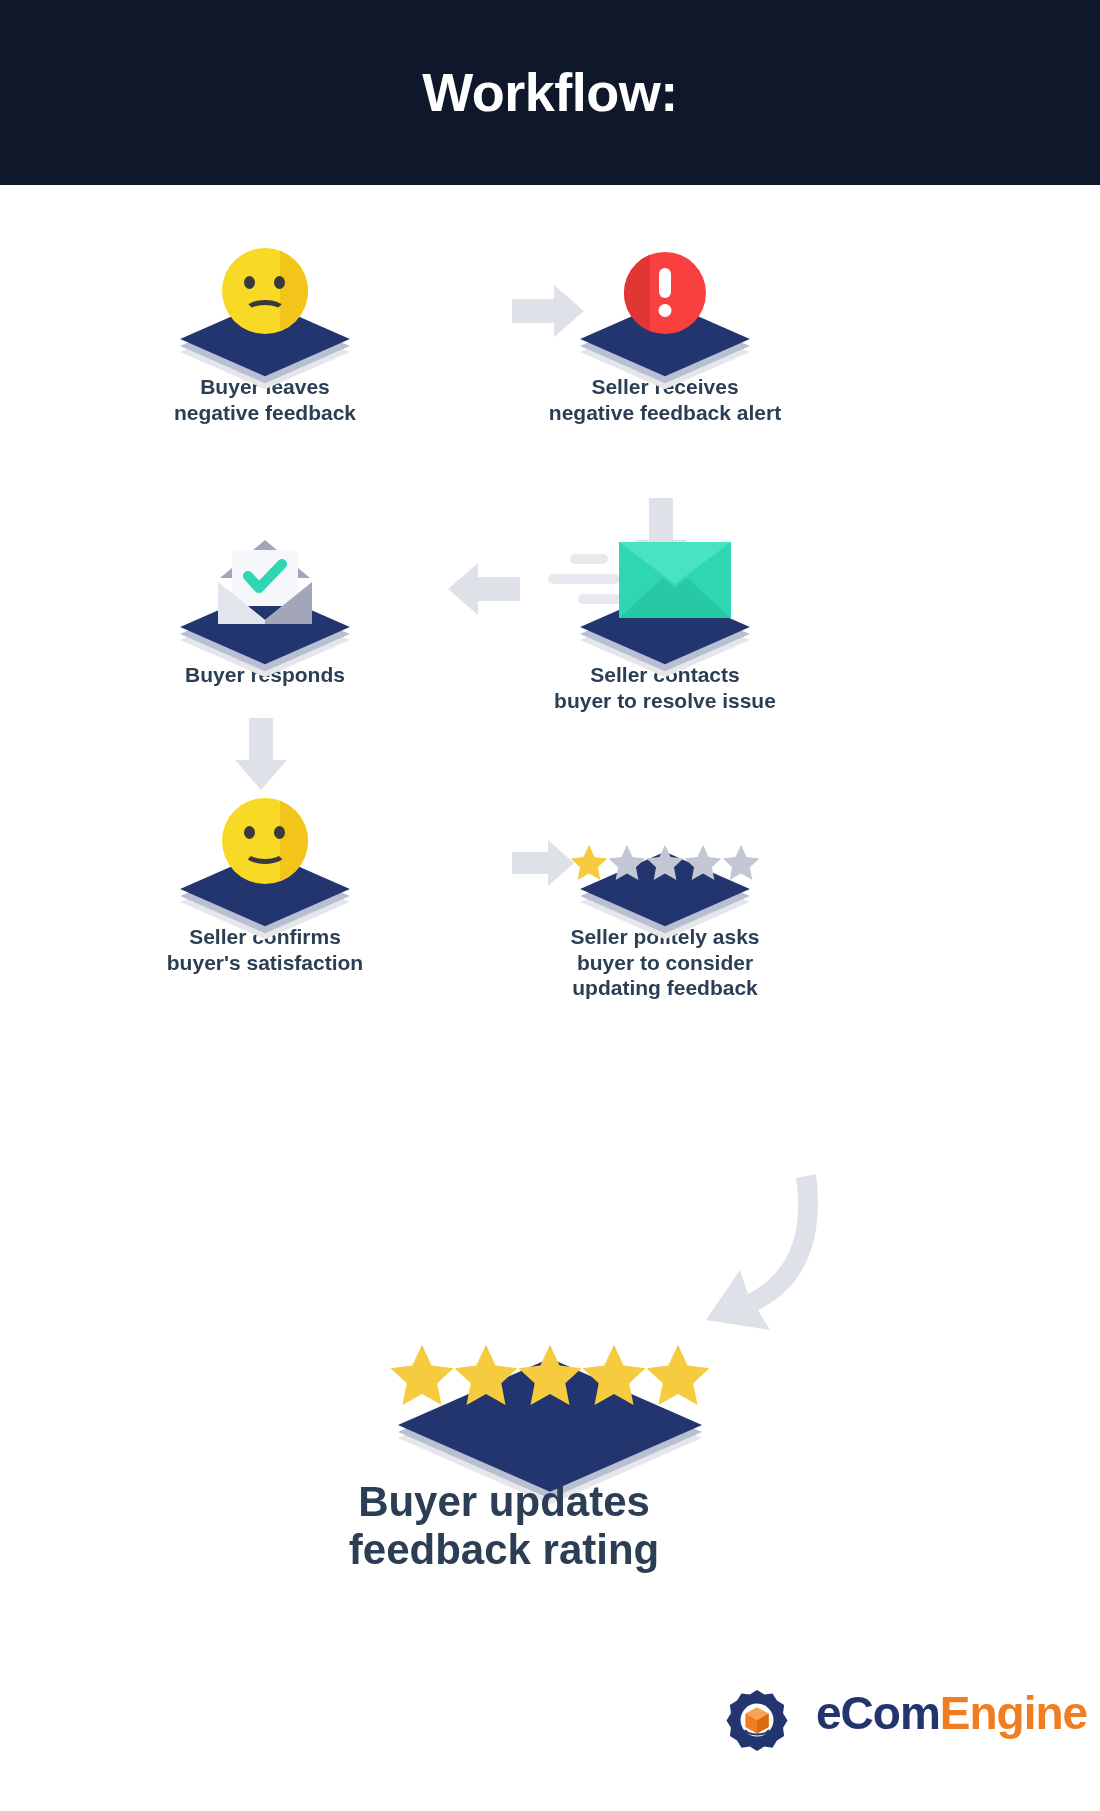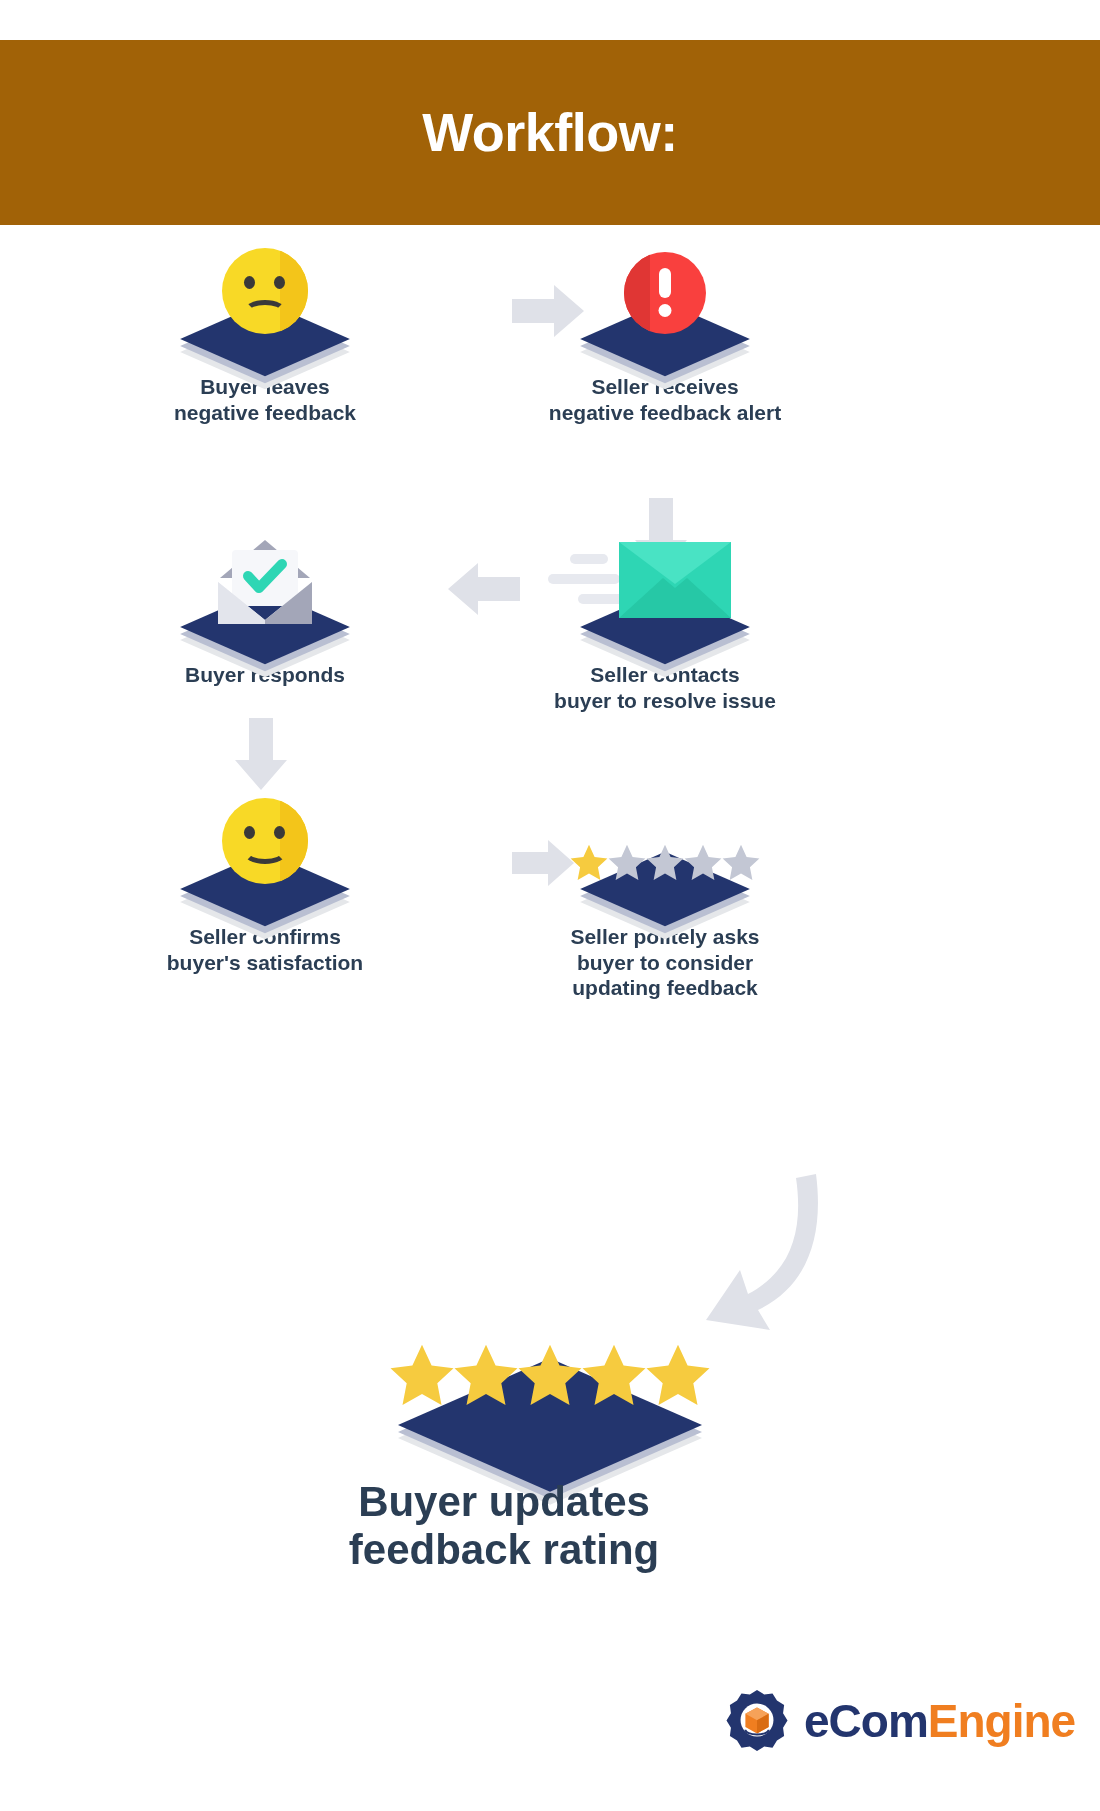--- a/index.html
+++ b/index.html
@@ -10,25 +10,24 @@
     background: #ffffff;
     font-family: "Liberation Sans", "DejaVu Sans", sans-serif;
     overflow: hidden;
   }
   .page { position: relative; width: 1100px; height: 1811px; background:#fff; }
 
   
   .header {
     position: absolute; left: 0; top: 0;
     width: 1100px; height: 185px;
-    background: #a16207;
+    background: #0f172a;
     display: flex; flex-direction: column;
     align-items: center; justify-content: center;
     text-align: center;
-    margin-top: 40px;
   }
   .header-title {
     color: #ffffff;
     font-size: 54px;
     font-weight: 700;
     letter-spacing: -0.5px;
     line-height: 1.05;
   }
   .header-subtitle {
     color: #ffffff;
@@ -144,21 +143,21 @@
   .stars-row { position:absolute; left:50%; transform:translateX(-50%); display:flex; z-index:3; }
 
   
   .final-label {
     position:absolute; left:0; width:1008px; text-align:center;
     color:#2b3e54; font-size: 42px; font-weight: 700; line-height:1.15;
     white-space: pre-line;
   }
 
   
-  .logo { position:absolute; display:flex; align-items:center; gap:16px; }
+  .logo { position:absolute; display:flex; align-items:flex-start; gap:28px; }
   .logo-text { font-size: 46px; font-weight: 700; letter-spacing:-1px; line-height:1; }
   .logo-ecom { color:#23356e; }
   .logo-engine { color:#f07e20; }
 </style>
 </head>
 <body>
 
 <div class="page">
 
   <div class="header">

